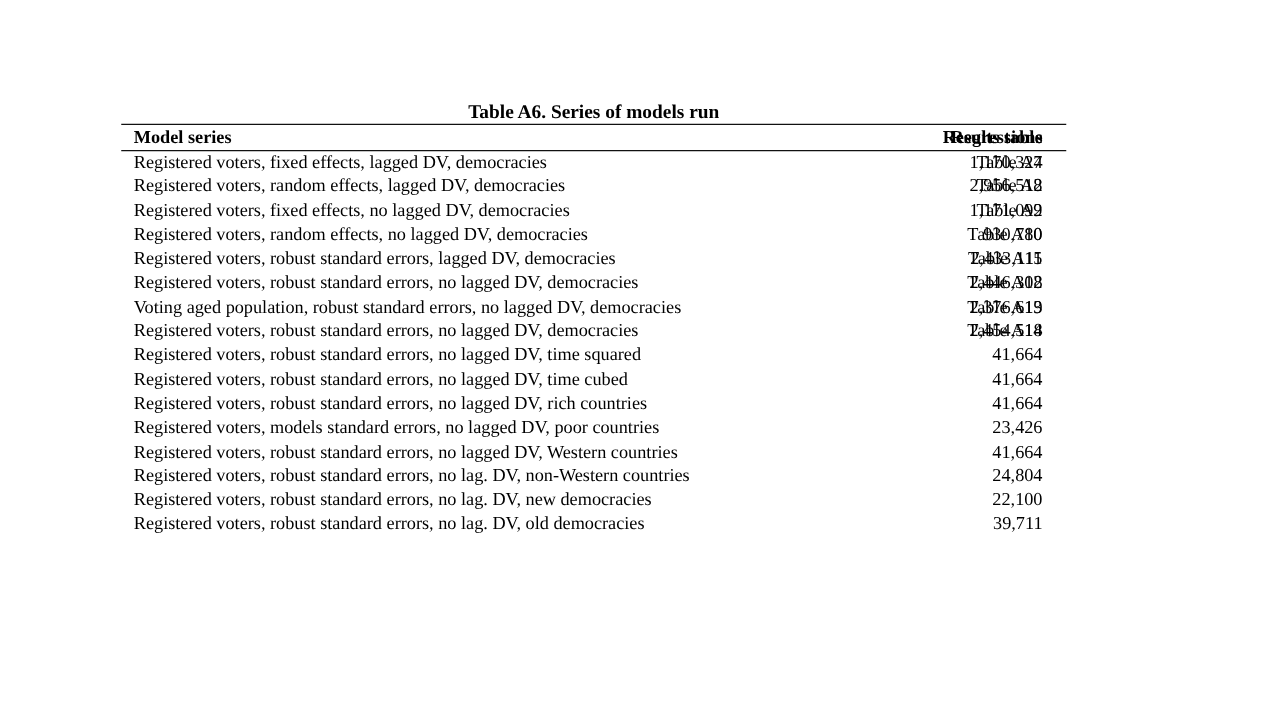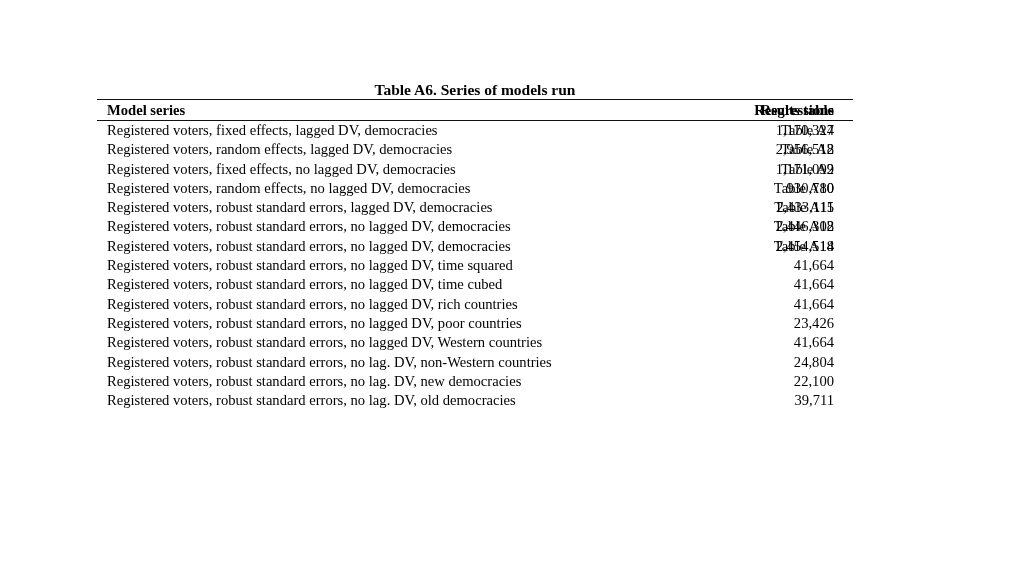--- a/index.html
+++ b/index.html
@@ -113,20 +113,25 @@
     <div class="col-table">Table A11</div>
     <div class="col-reg">2,433,115</div>
   </div>
 
   <div class="row">
     <div class="col-model">Registered voters, robust standard errors, no lagged DV, democracies</div>
     <div class="col-table">Table A12</div>
     <div class="col-reg">2,446,308</div>
   </div>
 
+  <div class="row">
+    <div class="col-model">Voting aged population, robust standard errors, no lagged DV, democracies</div>
+    <div class="col-table">Table A13</div>
+    <div class="col-reg">2,376,619</div>
+  </div>
 
   <div class="row">
     <div class="col-model">Registered voters, robust standard errors, no lagged DV, democracies</div>
     <div class="col-table">Table A14</div>
     <div class="col-reg">2,454,518</div>
   </div>
 
   <div class="row">
     <div class="col-model">Registered voters, robust standard errors, no lagged DV, time squared</div>
     <div class="col-table"></div>
@@ -139,21 +144,21 @@
     <div class="col-reg">41,664</div>
   </div>
 
   <div class="row">
     <div class="col-model">Registered voters, robust standard errors, no lagged DV, rich countries</div>
     <div class="col-table"></div>
     <div class="col-reg">41,664</div>
   </div>
 
   <div class="row">
-    <div class="col-model">Registered voters, robust standard errors, no lagged DV, poor countries</div>
+    <div class="col-model">Registered voters, models standard errors, no lagged DV, poor countries</div>
     <div class="col-table"></div>
     <div class="col-reg">23,426</div>
   </div>
 
   <div class="row">
     <div class="col-model">Registered voters, robust standard errors, no lagged DV, Western countries</div>
     <div class="col-table"></div>
     <div class="col-reg">41,664</div>
   </div>
 

